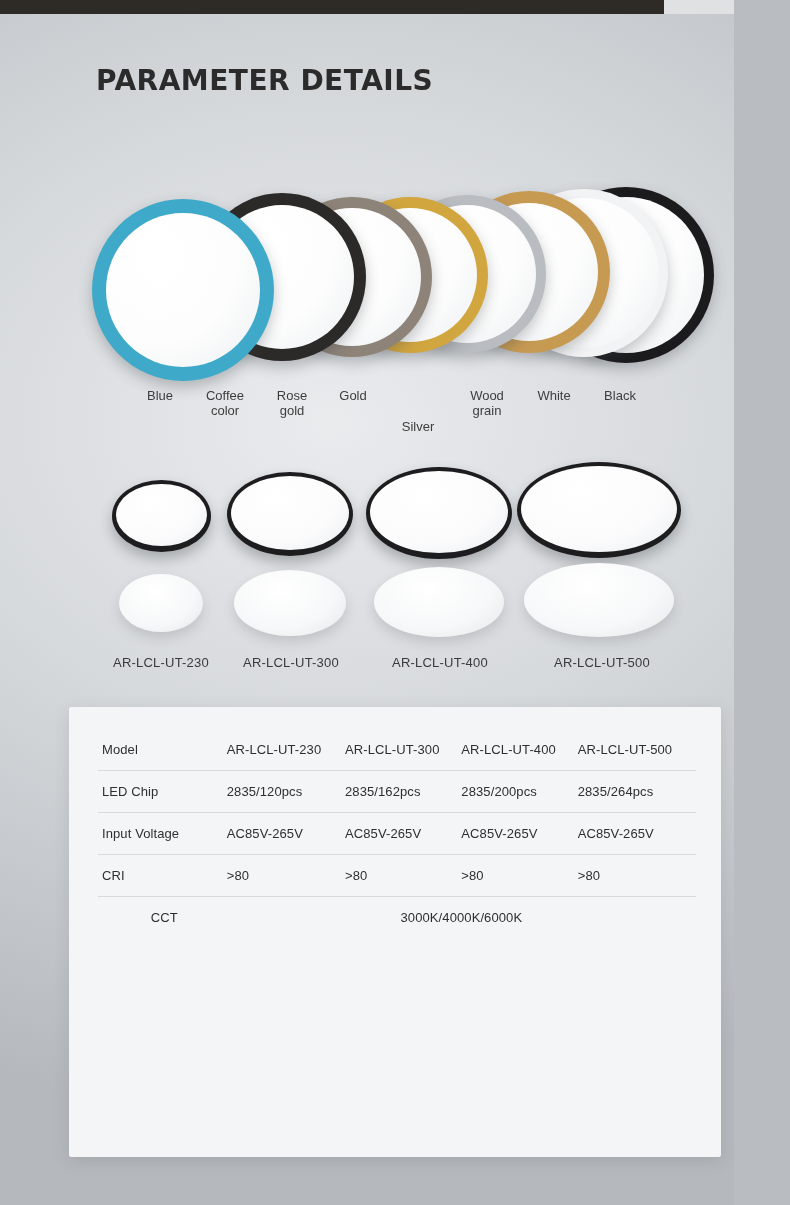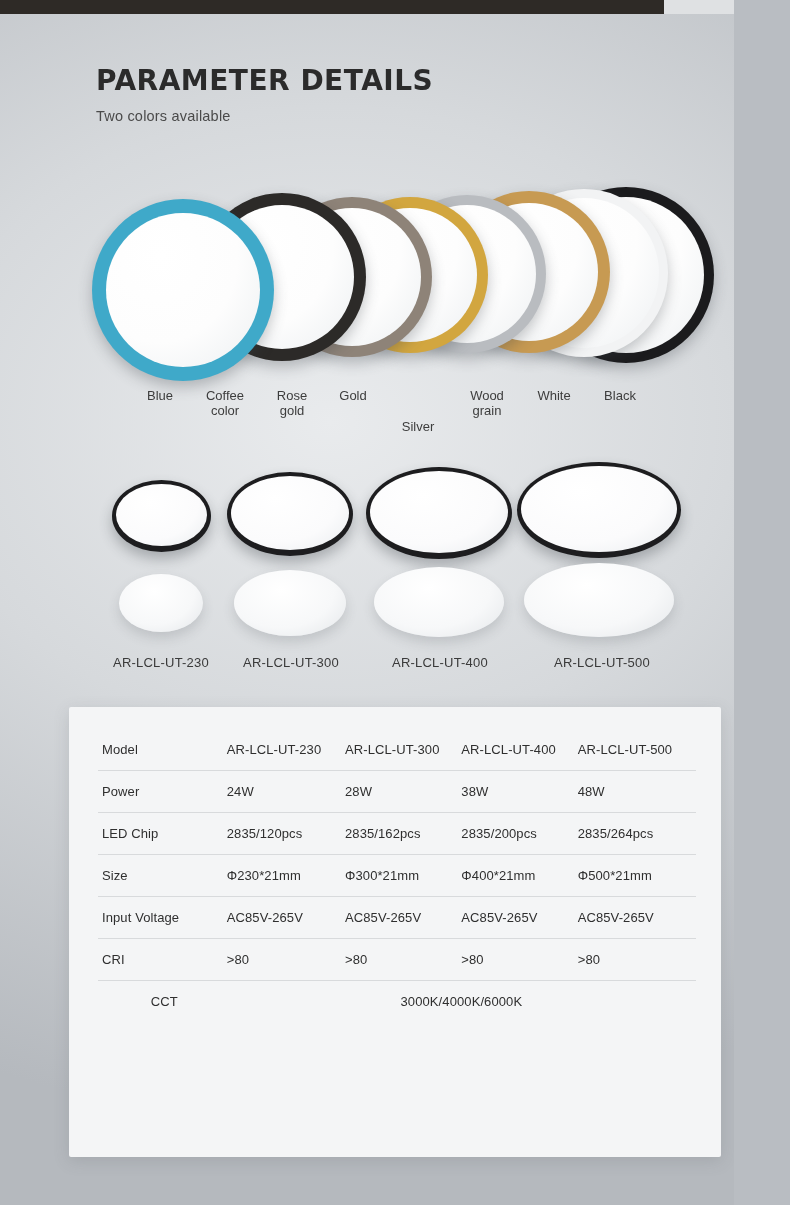--- a/index.html
+++ b/index.html
@@ -175,21 +175,20 @@
 </head>
 <body>
 
 <div class="page">
 
   <div class="top-bar"></div>
   <div class="top-bar-right"></div>
 
   <div class="header">
     <h1 class="title">PARAMETER DETAILS</h1>
-    <div class="subtitle">Two colors available</div>
   </div>
 
   <div class="fan">
       <div class="fan-disc" style="left: 92px; top: 24px; width: 182px; height: 182px; background: rgb(63, 169, 201); z-index: 30;">
         <div class="inner" style="inset: 14px;"></div>
       </div>
       <div class="fan-disc" style="left: 198px; top: 18px; width: 168px; height: 168px; background: rgb(44, 42, 40); z-index: 29;">
         <div class="inner" style="inset: 12px;"></div>
       </div>
       <div class="fan-disc" style="left: 272px; top: 22px; width: 160px; height: 160px; background: rgb(142, 131, 120); z-index: 28;">
@@ -268,41 +267,27 @@
     <table class="spec-table">
       <tbody>
           <tr>
             <td class="label">Model</td>
             <td class="v1">AR-LCL-UT-230</td>
             <td class="v2">AR-LCL-UT-300</td>
             <td class="v3">AR-LCL-UT-400</td>
             <td class="v4">AR-LCL-UT-500</td>
           </tr>
           <tr>
-            <td class="label">Power</td>
-            <td class="v1">24W</td>
-            <td class="v2">28W</td>
-            <td class="v3">38W</td>
-            <td class="v4">48W</td>
-          </tr>
-          <tr>
             <td class="label">LED Chip</td>
             <td class="v1">2835/120pcs</td>
             <td class="v2">2835/162pcs</td>
             <td class="v3">2835/200pcs</td>
             <td class="v4">2835/264pcs</td>
           </tr>
           <tr>
-            <td class="label">Size</td>
-            <td class="v1">Φ230*21mm</td>
-            <td class="v2">Φ300*21mm</td>
-            <td class="v3">Φ400*21mm</td>
-            <td class="v4">Φ500*21mm</td>
-          </tr>
-          <tr>
             <td class="label">Input Voltage</td>
             <td class="v1">AC85V-265V</td>
             <td class="v2">AC85V-265V</td>
             <td class="v3">AC85V-265V</td>
             <td class="v4">AC85V-265V</td>
           </tr>
           <tr>
             <td class="label">CRI</td>
             <td class="v1">&gt;80</td>
             <td class="v2">&gt;80</td>

